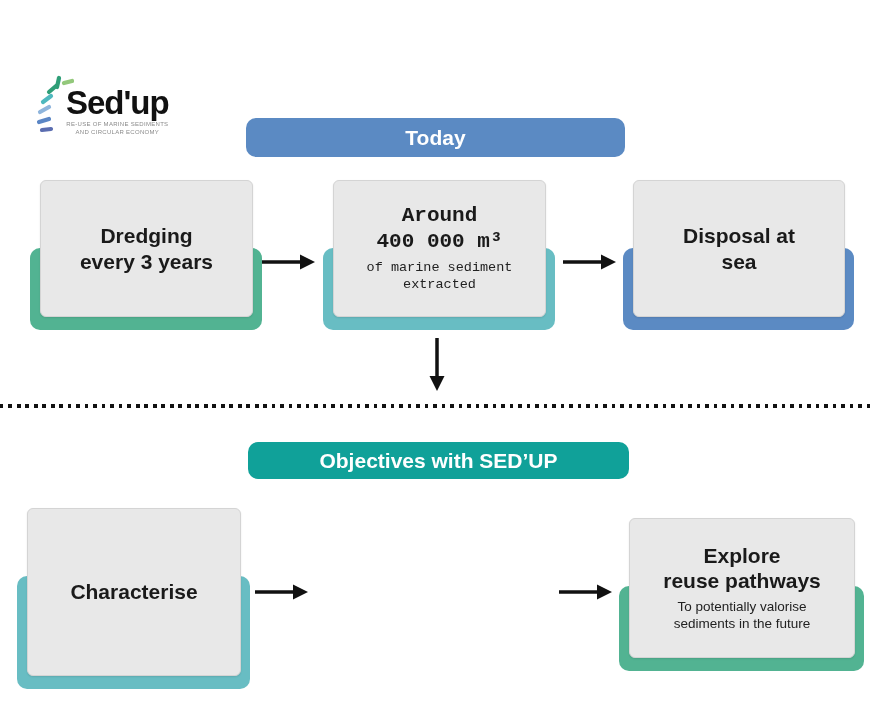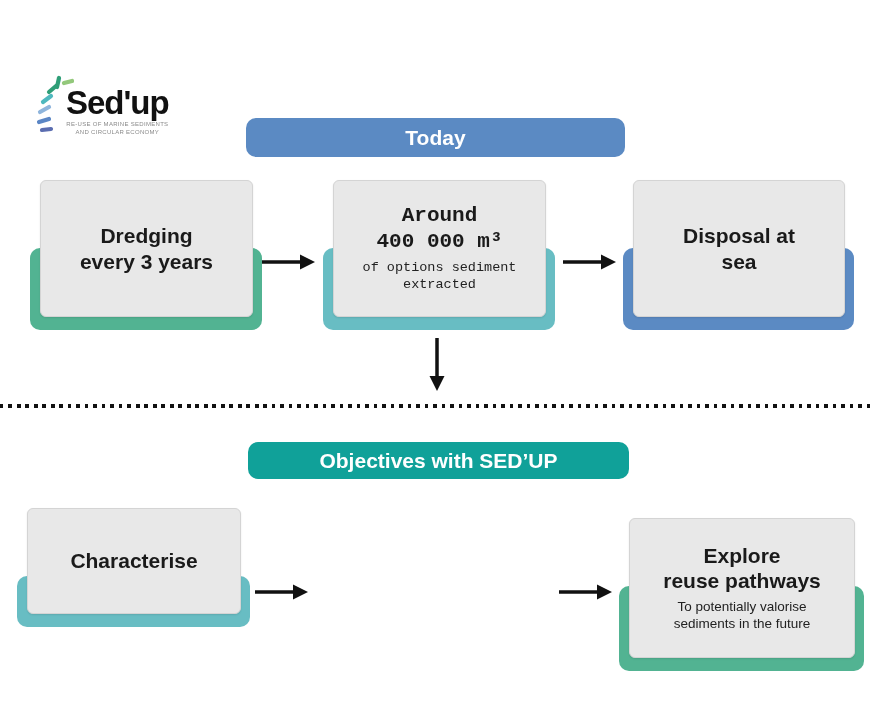--- a/index.html
+++ b/index.html
@@ -145,21 +145,21 @@
         <line x1="1" y1="9" x2="41" y2="9" stroke="#111111" stroke-width="3.5"></line>
         <polygon points="39,1.5 54,9 39,16.5" fill="#111111"></polygon>
       </svg>
   </span>
 
   <div class="flowbox" style="left:333px; top:180px; width:213px; height:137px;font-family:Liberation Mono, monospace;">
     <div class="back" style="background: rgb(104, 189, 195);"></div>
     <div class="face">
       <div class="box-title">Around
 400 000 m³</div>
-      <div class="box-sub">of options sediment
+      <div class="box-sub">of marine sediment
 extracted</div>
     </div>
   </div>
 
   <span class="arrow" style="left:562px; top:253px;">
     <svg width="55" height="18" viewBox="0 0 55 18">
         <line x1="1" y1="9" x2="41" y2="9" stroke="#111111" stroke-width="3.5"></line>
         <polygon points="39,1.5 54,9 39,16.5" fill="#111111"></polygon>
       </svg>
   </span>
@@ -177,21 +177,21 @@
     <svg width="18" height="55" viewBox="0 0 18 55">
         <line x1="9" y1="1" x2="9" y2="41" stroke="#111111" stroke-width="3.5"></line>
         <polygon points="1.5,39 9,54 16.5,39" fill="#111111"></polygon>
       </svg>
   </span>
 
   <div class="dotted-divider"></div>
 
   <div class="banner banner-objectives" style="background: rgb(16, 161, 153);">Objectives with SED’UP</div>
 
-  <div class="flowbox" style="left:27px; top:508px; width:214px; height:106px;">
+  <div class="flowbox" style="left:27px; top:508px; width:214px; height:168px;">
     <div class="back" style="background: rgb(104, 189, 195);"></div>
     <div class="face">
       <div class="box-title">Characterise</div>
     </div>
   </div>
 
   <span class="arrow" style="left:254px; top:583px;">
     <svg width="55" height="18" viewBox="0 0 55 18">
         <line x1="1" y1="9" x2="41" y2="9" stroke="#111111" stroke-width="3.5"></line>
         <polygon points="39,1.5 54,9 39,16.5" fill="#111111"></polygon>

